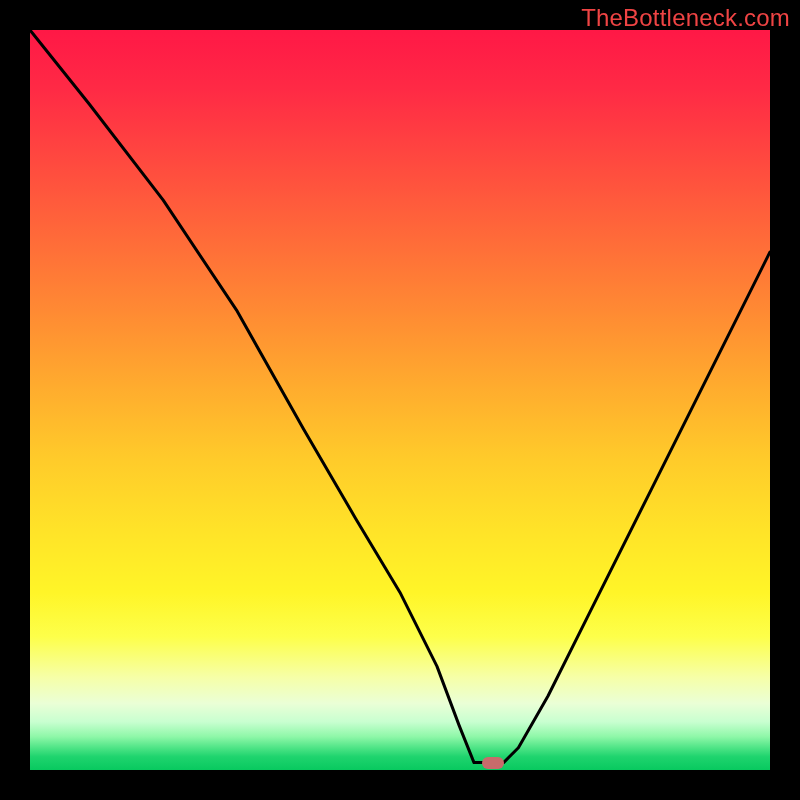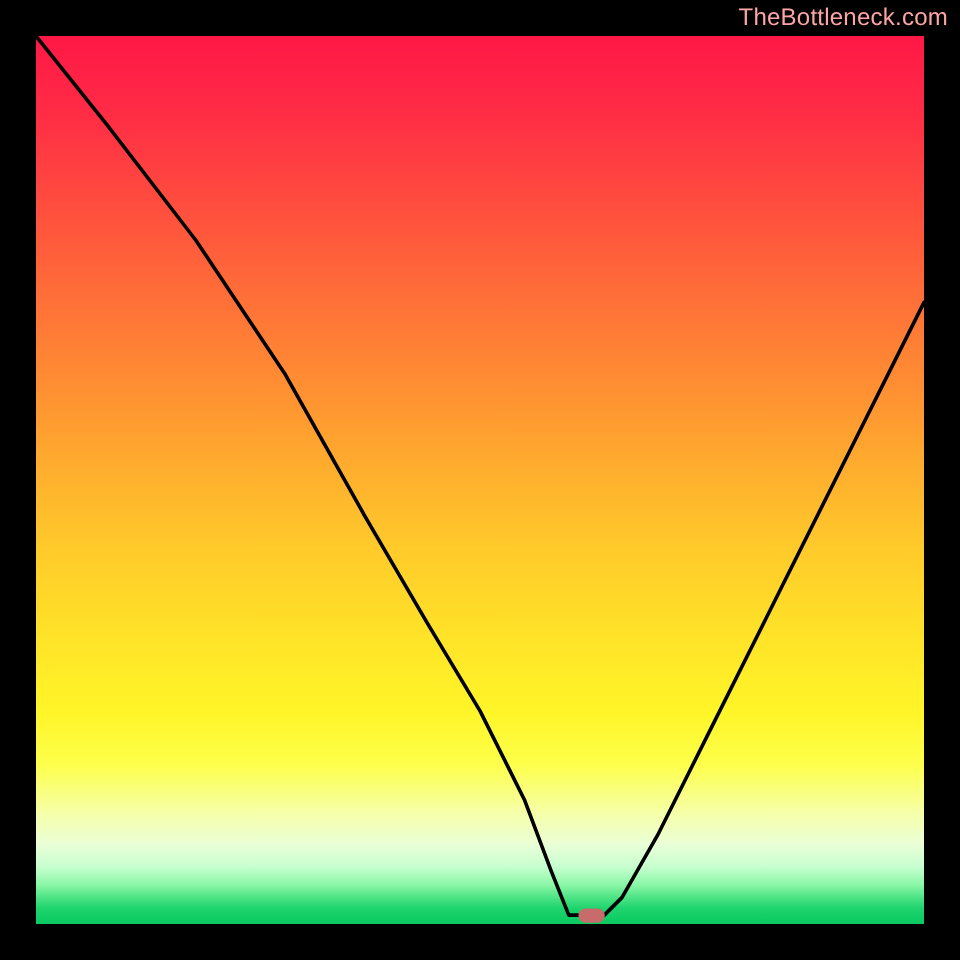--- a/index.html
+++ b/index.html
@@ -7,22 +7,22 @@
     padding: 0;
     width: 800px;
     height: 800px;
     background: #000;
     font-family: Arial, Helvetica, sans-serif;
   }
   .attribution {
     position: absolute;
     top: 4px;
     right: 10px;
-    color: #fca5a5;
-    font-size: 20px;
+    color: #ef4444;
+    font-size: 24px;
     font-weight: 500;
     letter-spacing: 0.2px;
     z-index: 5;
   }
   .plot-area {
     position: absolute;
     left: 30px;
     top: 30px;
     width: 740px;
     height: 740px;

